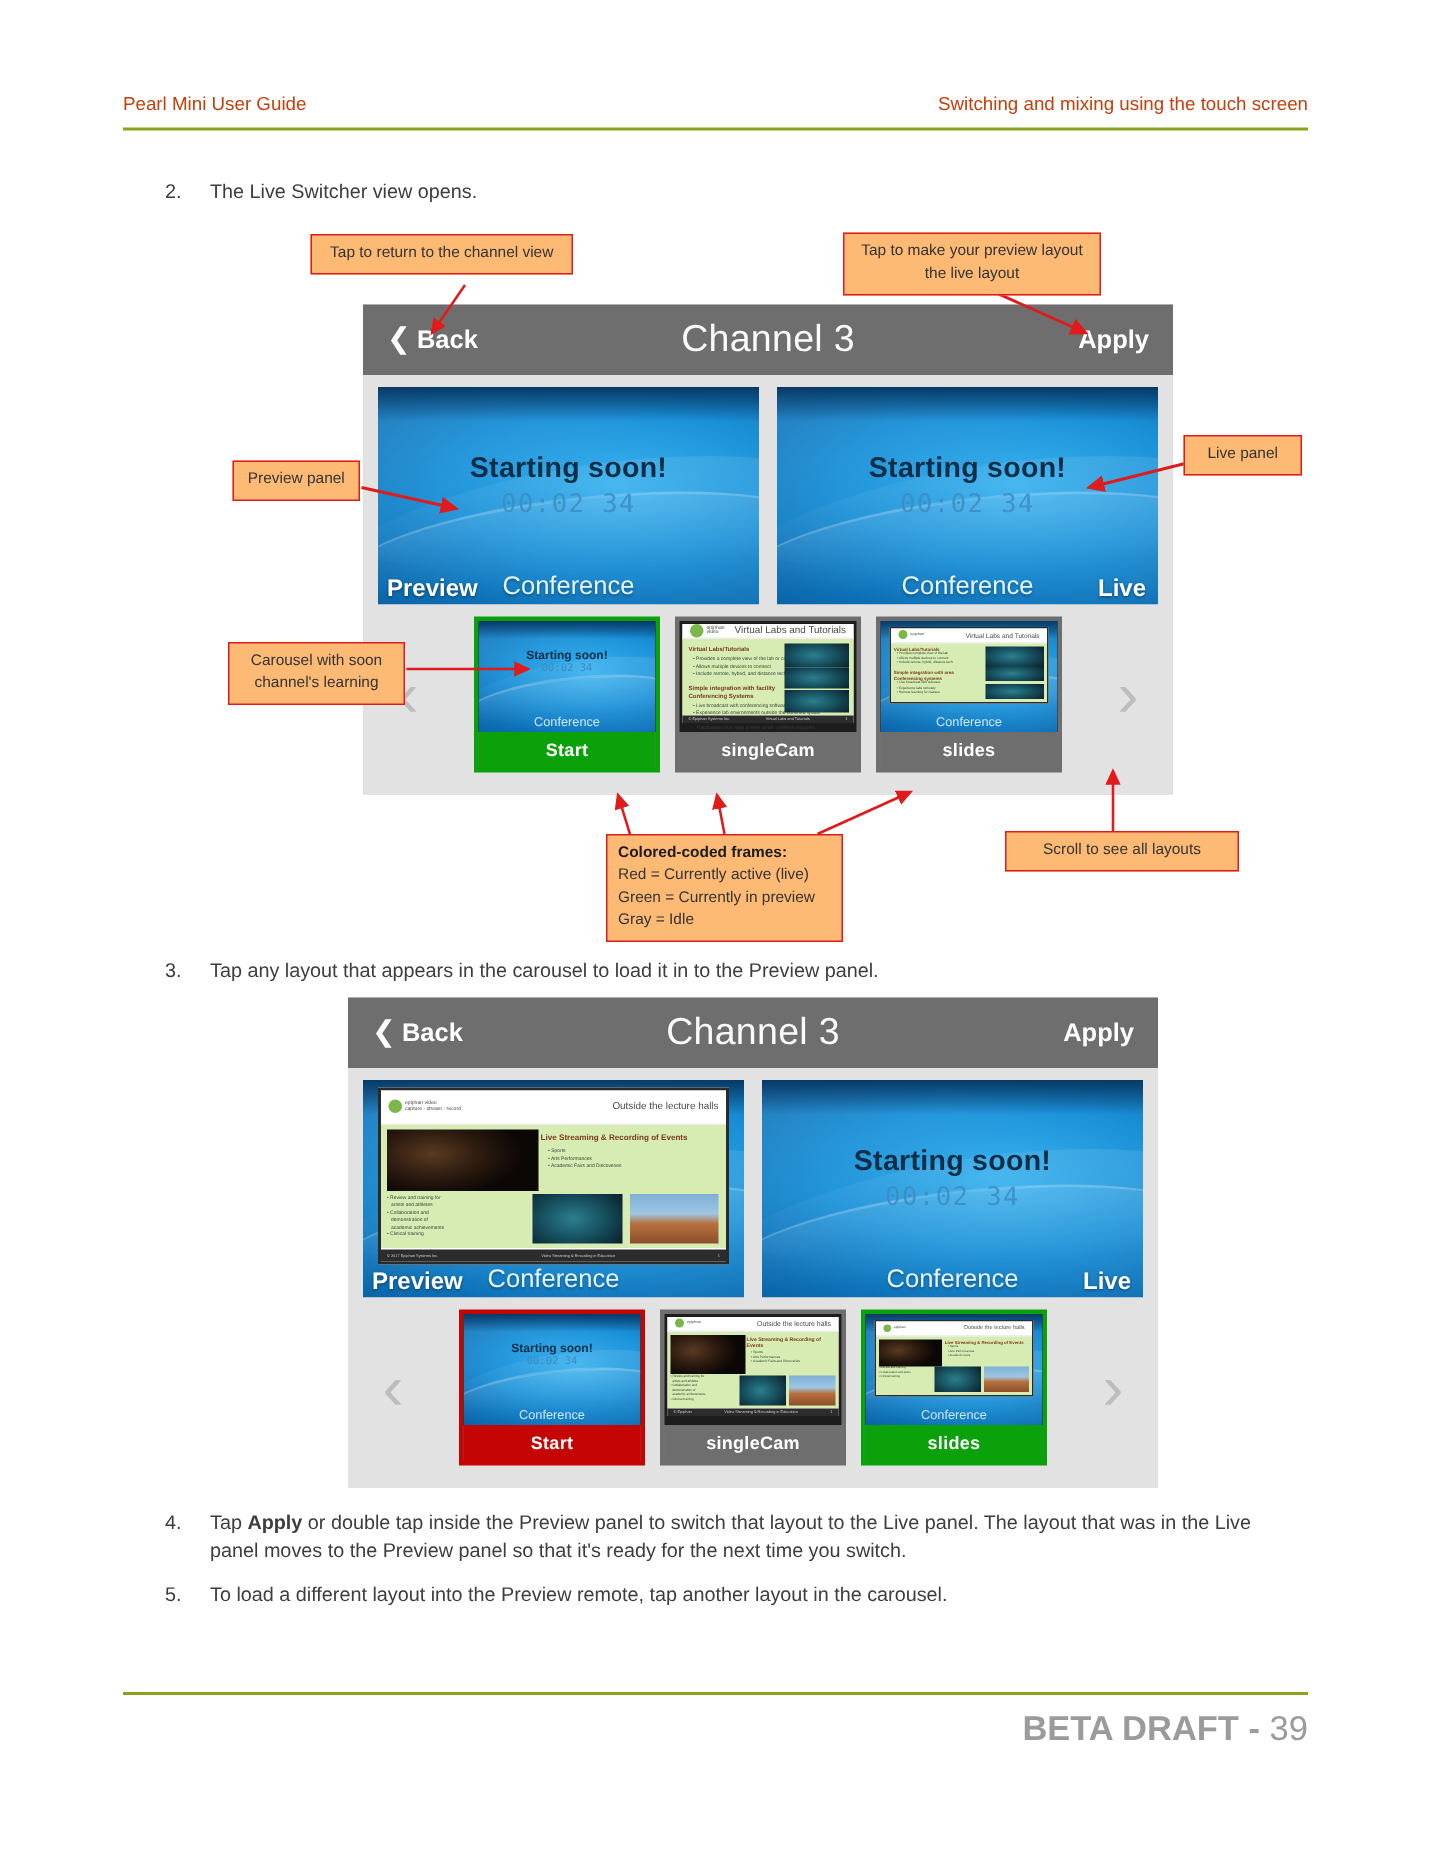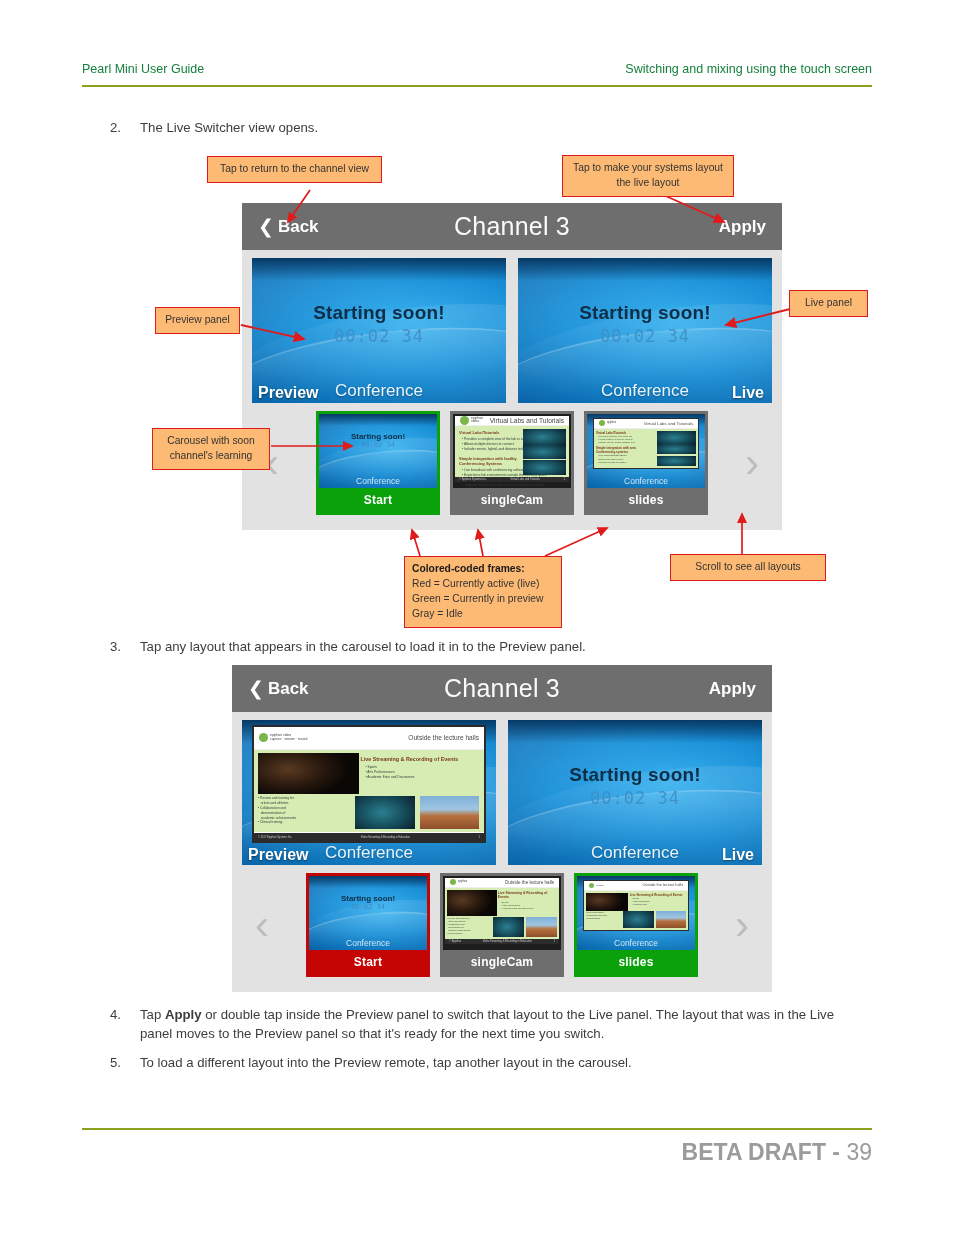--- a/index.html
+++ b/index.html
@@ -10,21 +10,21 @@
     font-family: "Liberation Sans", sans-serif;
     color: #3d3d3d;
     position: relative;
     overflow: hidden;
   }
 
   
   .pg-header {
     position:absolute; left:82px; top:62px; width:790px;
     display:flex; justify-content:space-between; align-items:flex-end;
-    font-size:12.5px; color:#15803d;
+    font-size:12.5px; color:#c2410c;
   }
   .pg-header-rule {
     position:absolute; left:82px; top:85px; width:790px; height:2px;
     background:#8ea01e;
   }
 
   
   .step { position:absolute; display:flex; font-size:13.2px; color:#3d3d3d; line-height:1.45; }
   .step-num { width:30px; flex:0 0 30px; }
   .step-txt { flex:1; }
@@ -298,21 +298,21 @@
       </div>
 
     </div>
     <div class="car-arrow">›</div>
   </div>
 </div>
 
 <div class="callout" style="left:207px; top:156px; width:175px;">Tap to return to the channel view</div>
 
 <div class="callout" style="left:562px; top:155px; width:172px;">
-  <div>Tap to make your systems layout</div>
+  <div>Tap to make your preview layout</div>
   <div>the live layout</div>
 </div>
 
 <div class="callout" style="left:155px; top:307px; width:85px;">Preview panel</div>
 
 <div class="callout" style="left:789px; top:290px; width:79px;">Live panel</div>
 
 <div class="callout" style="left:152px; top:428px; width:118px;">
   <div>Carousel with soon</div>
   <div>channel's learning</div>

